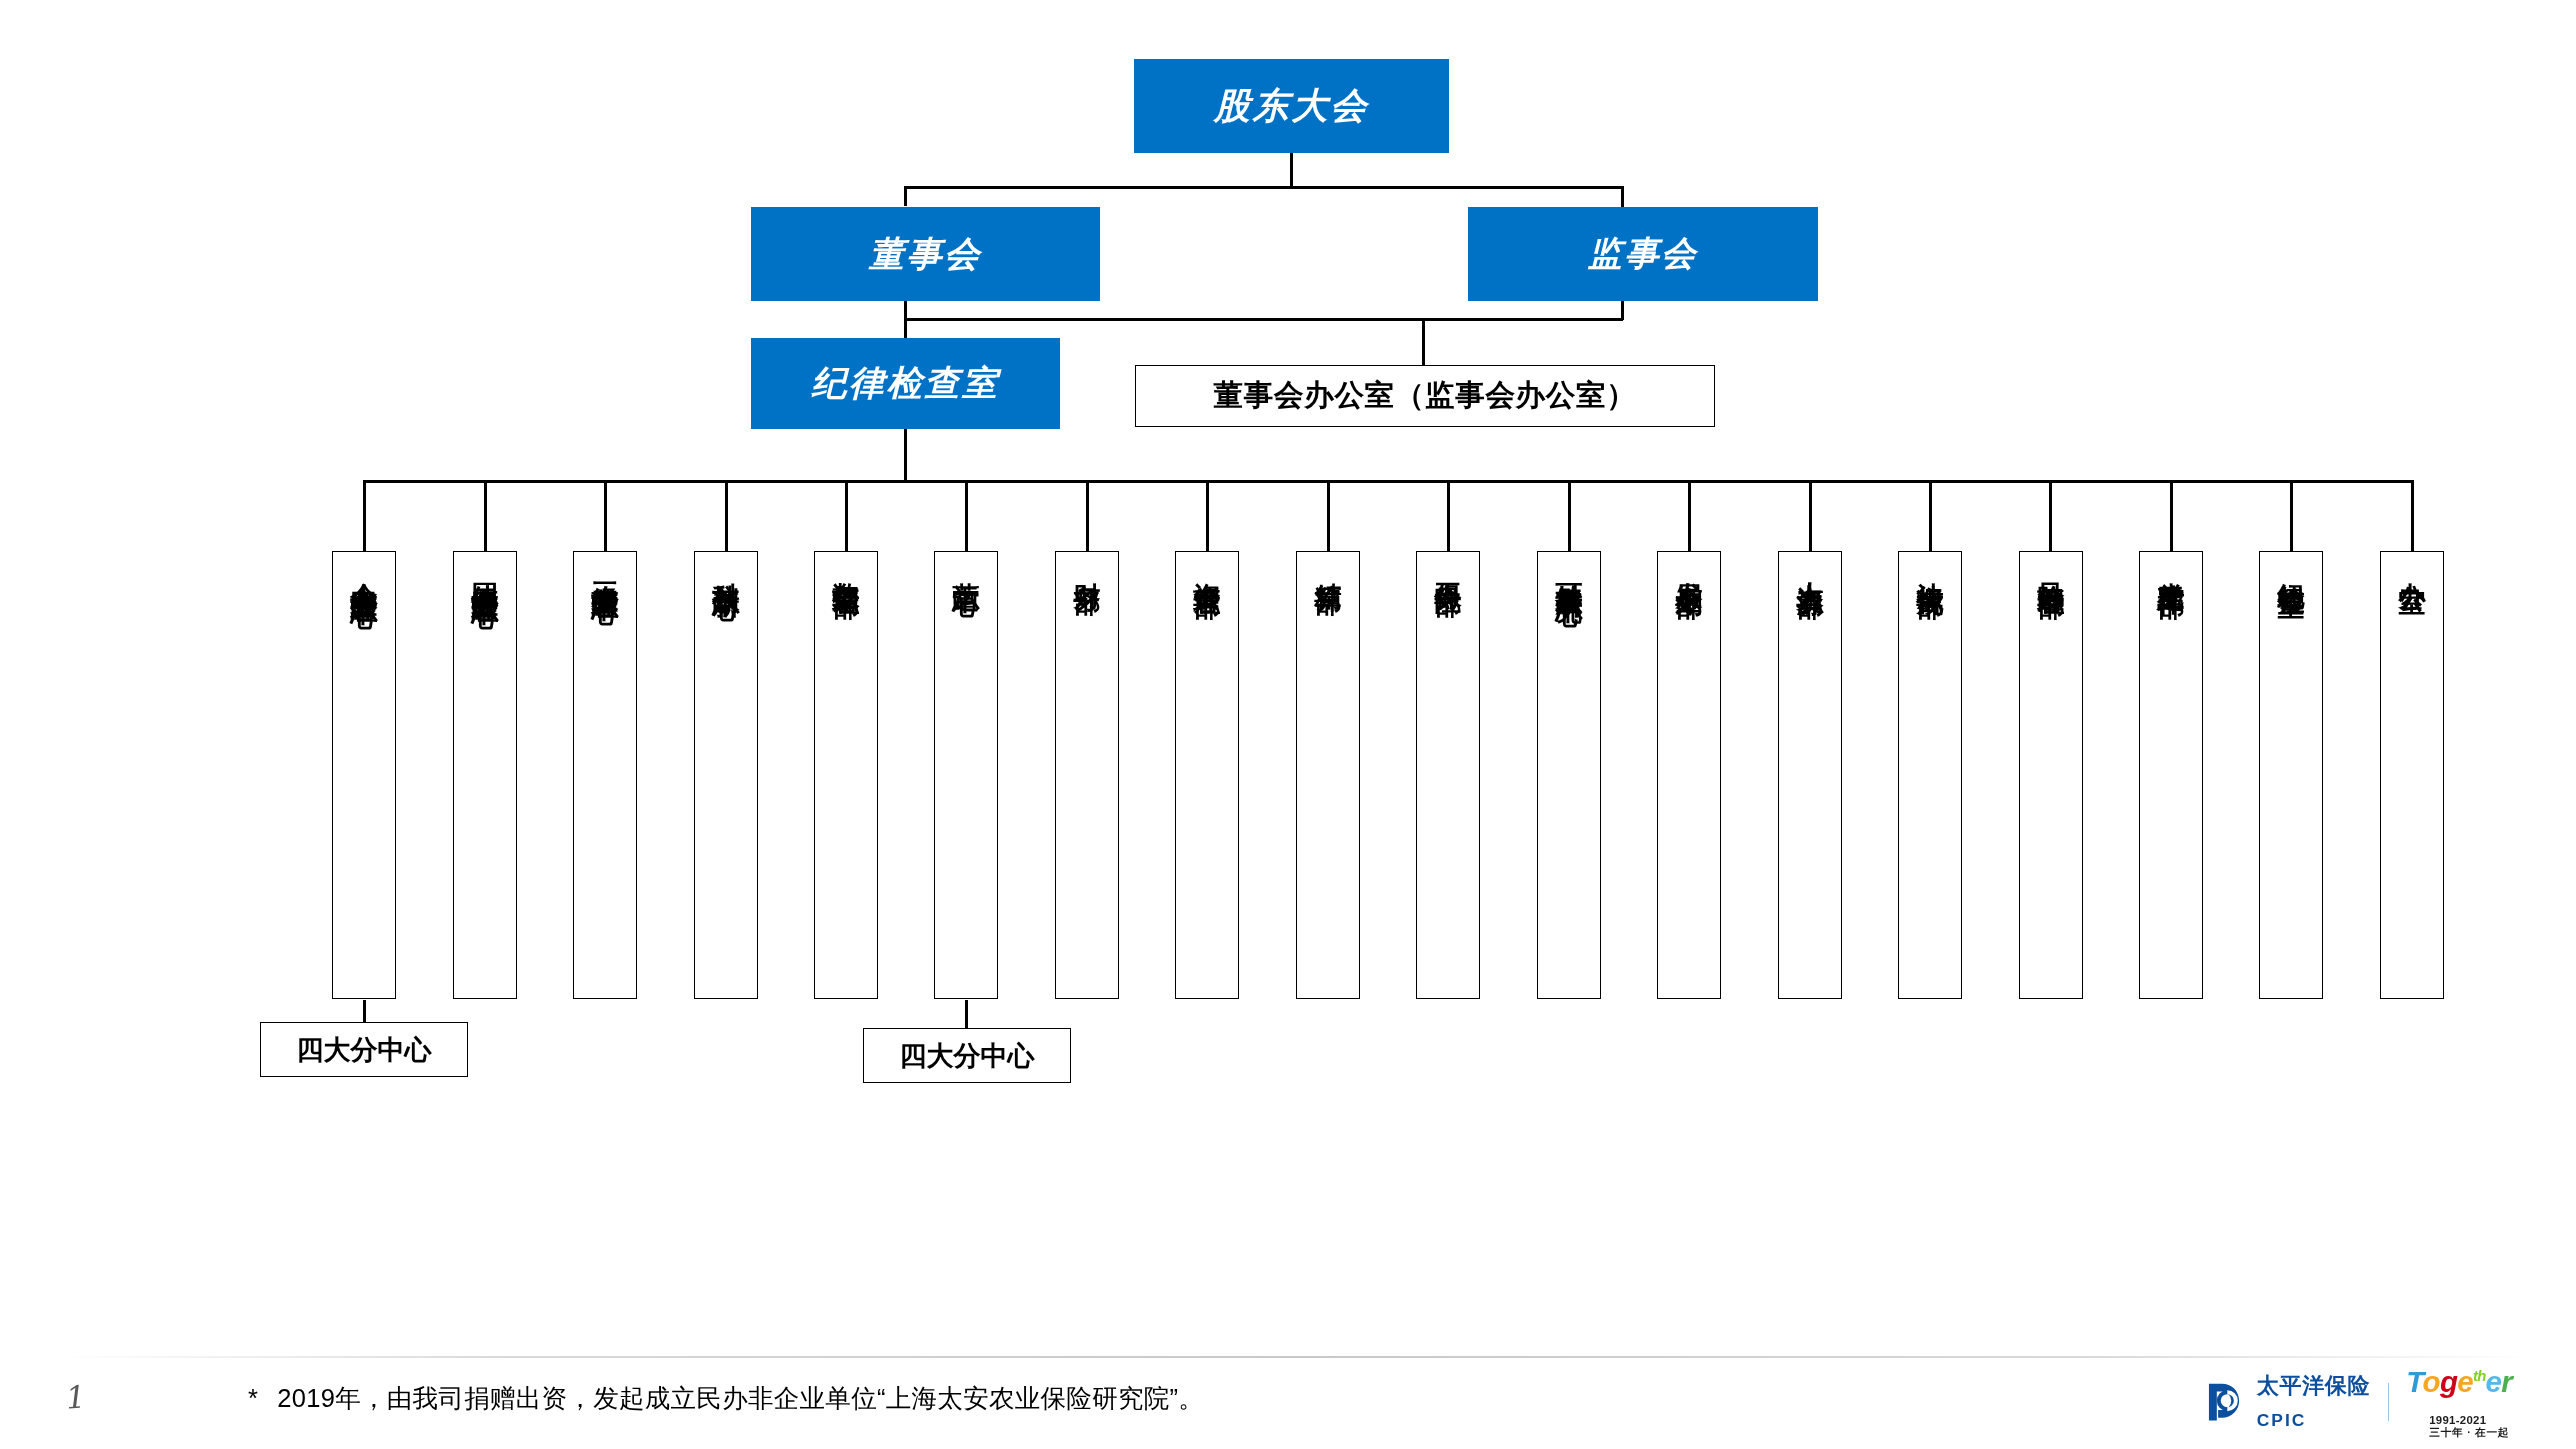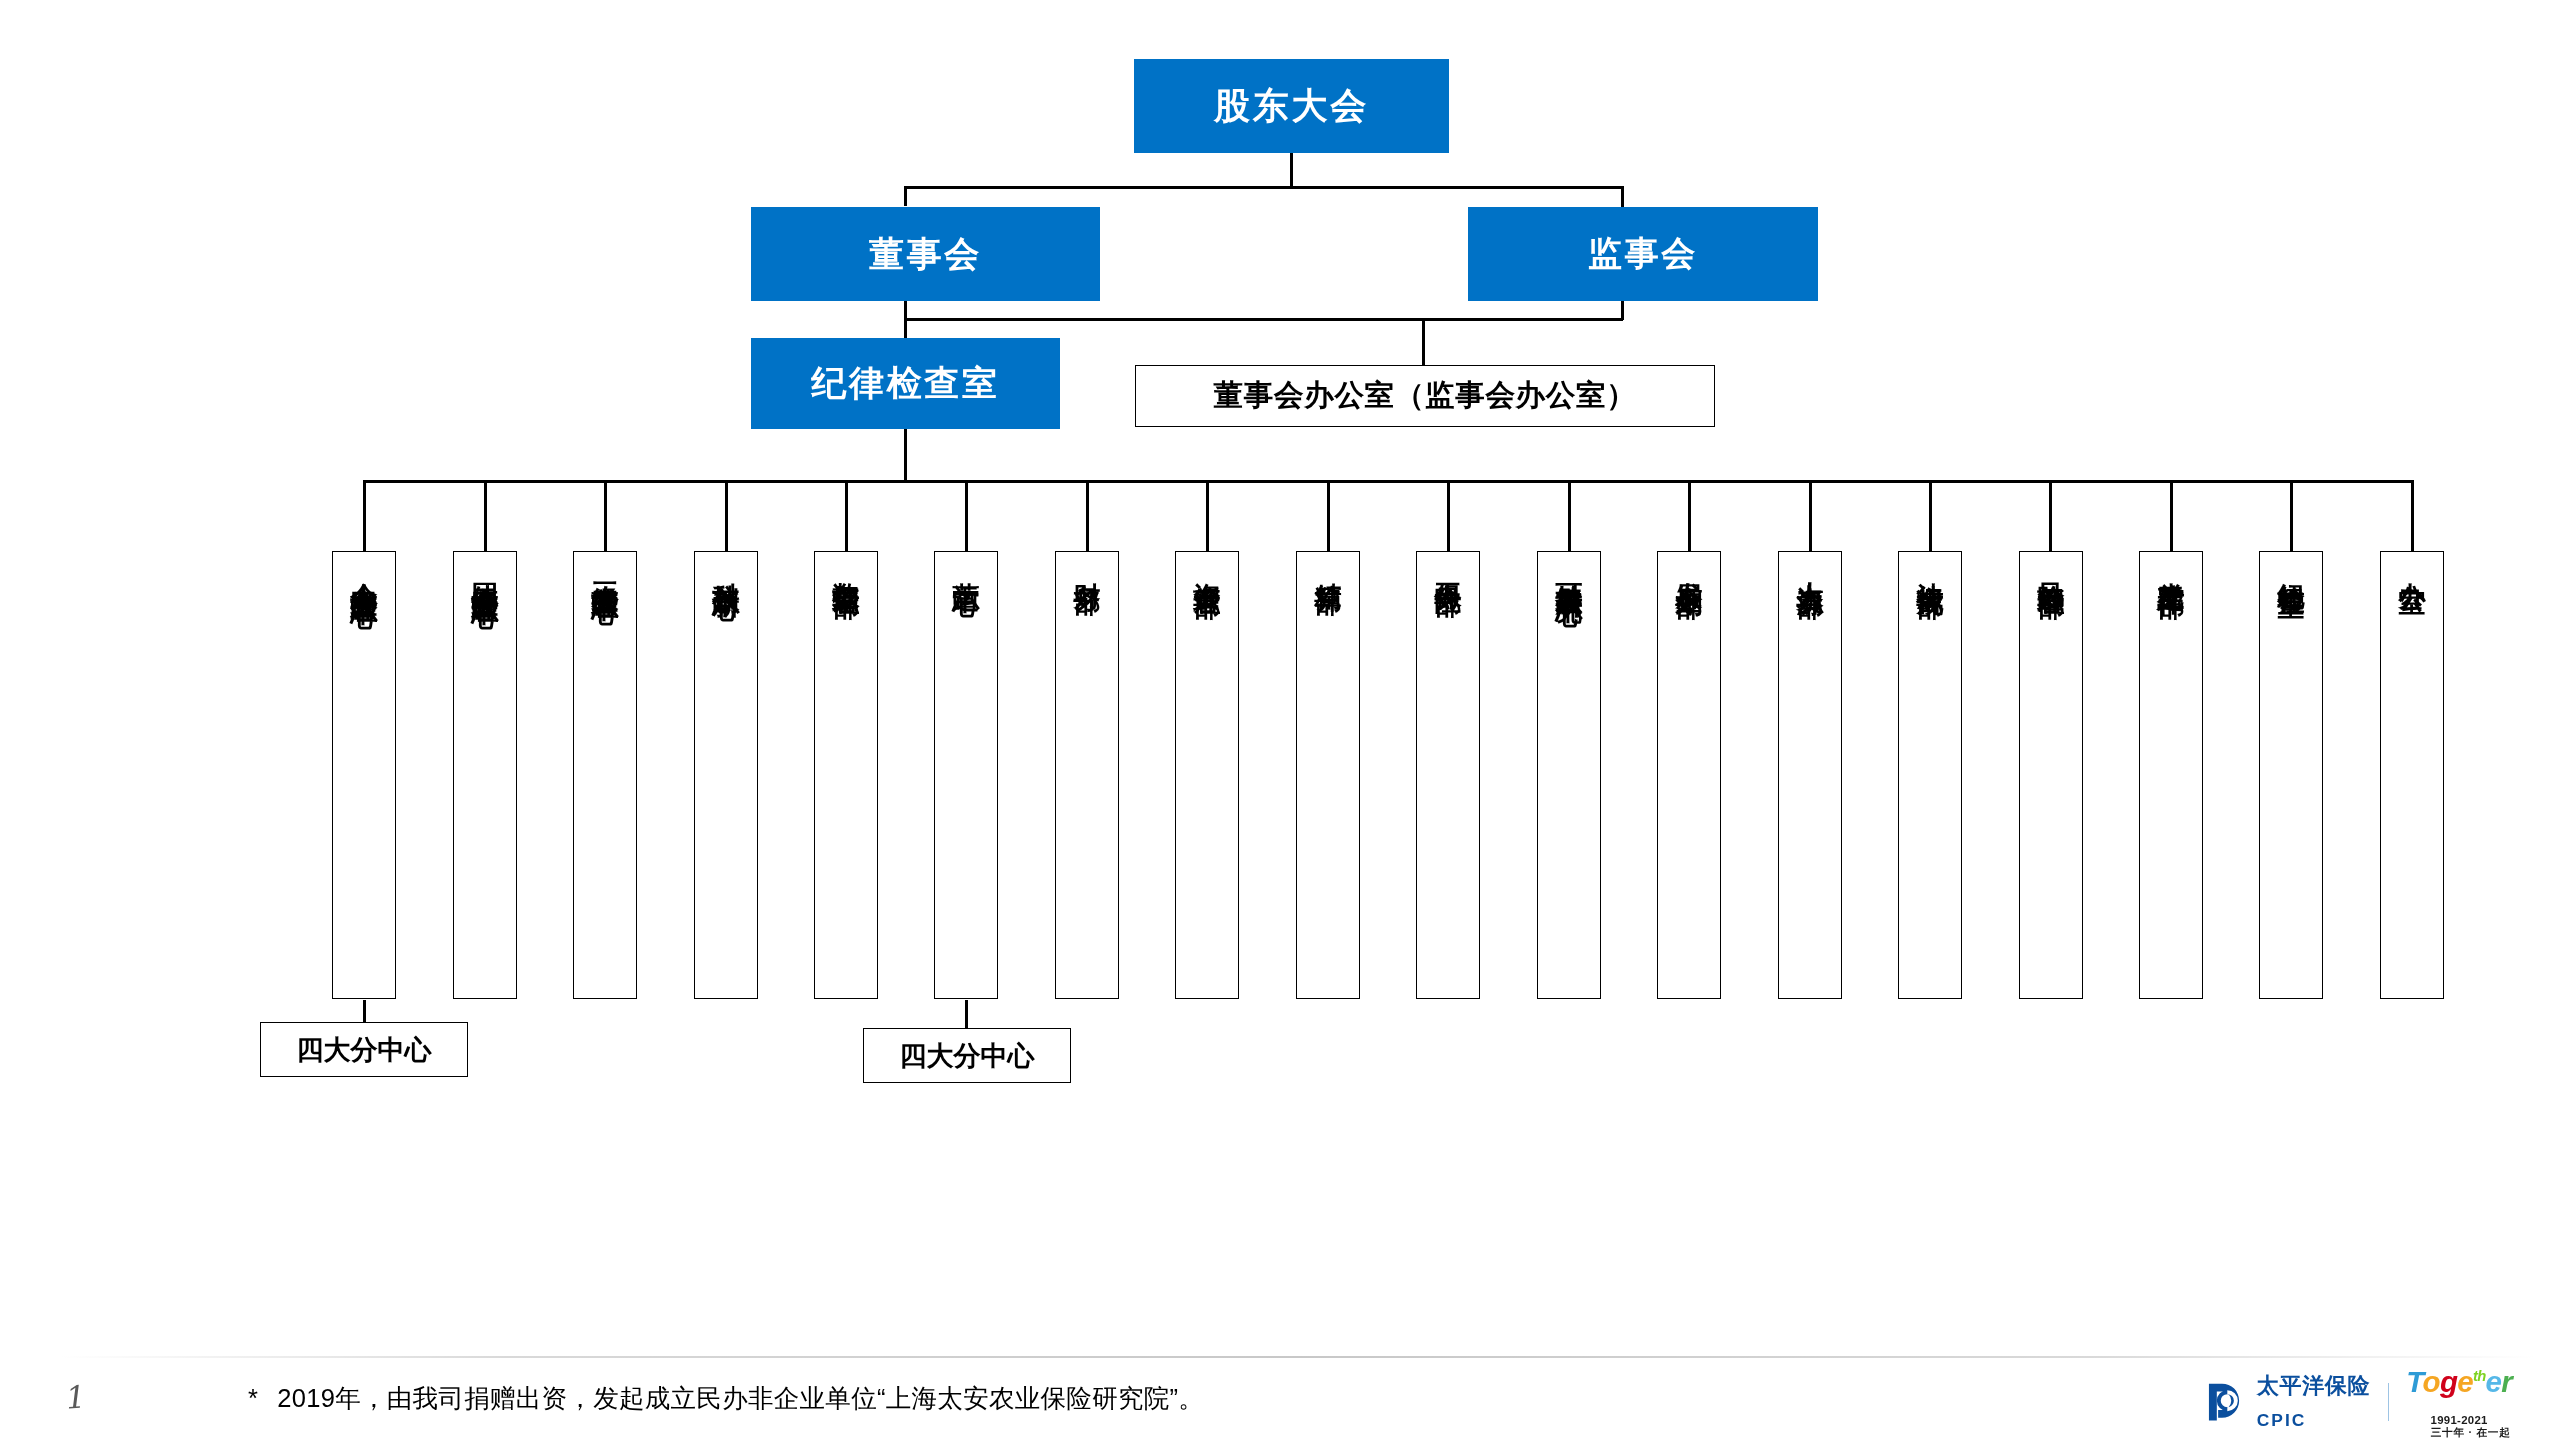--- a/index.html
+++ b/index.html
@@ -25,20 +25,21 @@
     justify-content: center;
     text-align: center;
   }
 
   
   .box-blue {
     background: #0072C6;
     color: #ffffff;
     font-weight: bold;
     letter-spacing: 2.7px;
+    font-style: italic;
   }
 
   
   .box-outline {
     background: #ffffff;
     border: 1.3px solid #000000;
     color: #000000;
     font-weight: bold;
   }
 
@@ -142,21 +143,21 @@
   }
   .logo-sep {
     width: 1.3px;
     height: 38px;
     background: #9ec4e4;
     margin: 0 17.4px;
   }
   .together-wrap {
     display: flex;
     flex-direction: column;
-    align-items: center;
+    align-items: flex-start;
     line-height: 1;
   }
   .together-word {
     font-size: 29.5px;
     font-style: italic;
     font-weight: bold;
     letter-spacing: -0.7px;
     white-space: nowrap;
   }
   .tg-t  { color: #2E9BD6; }

